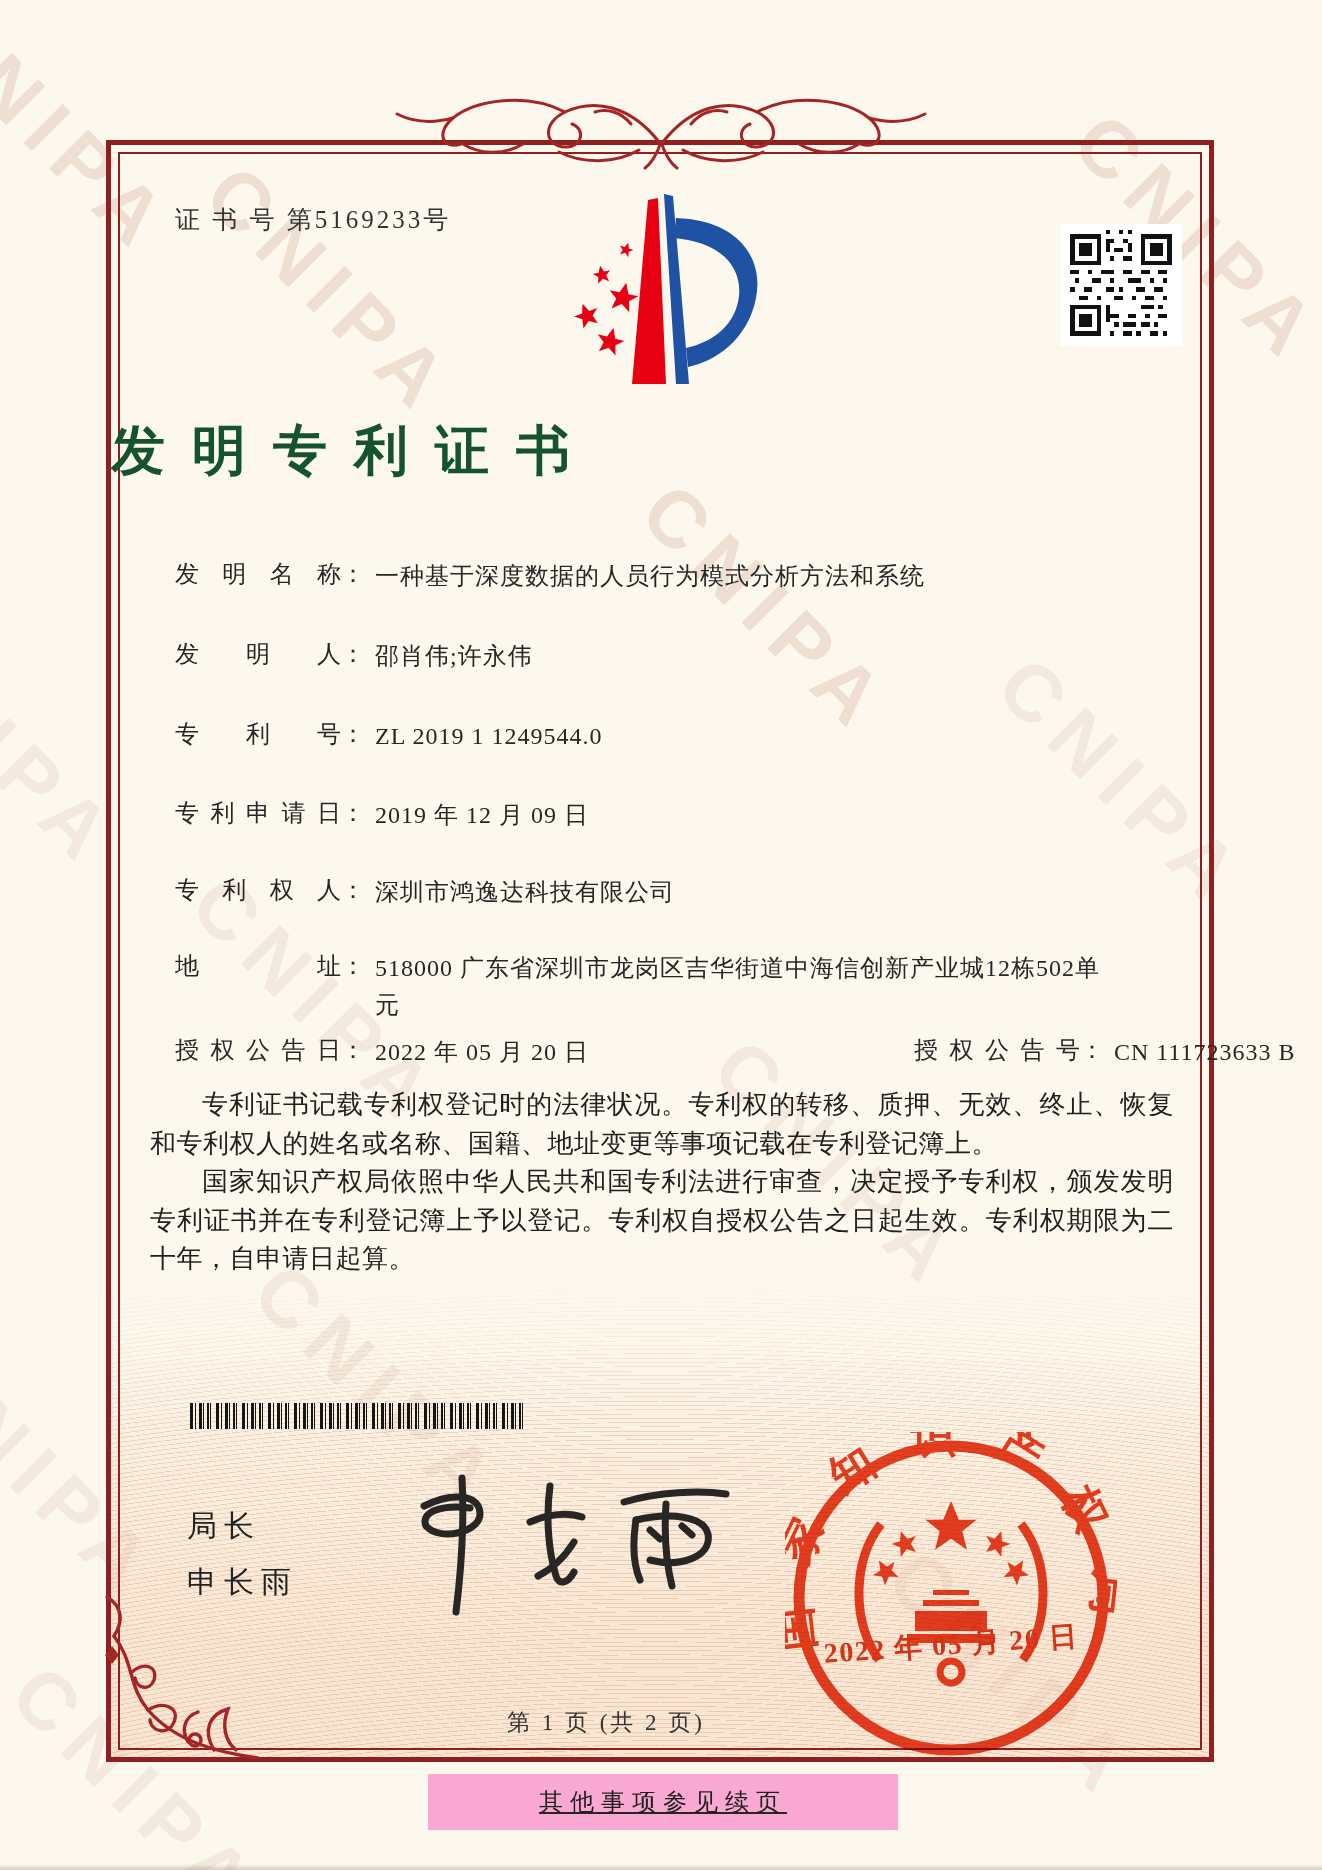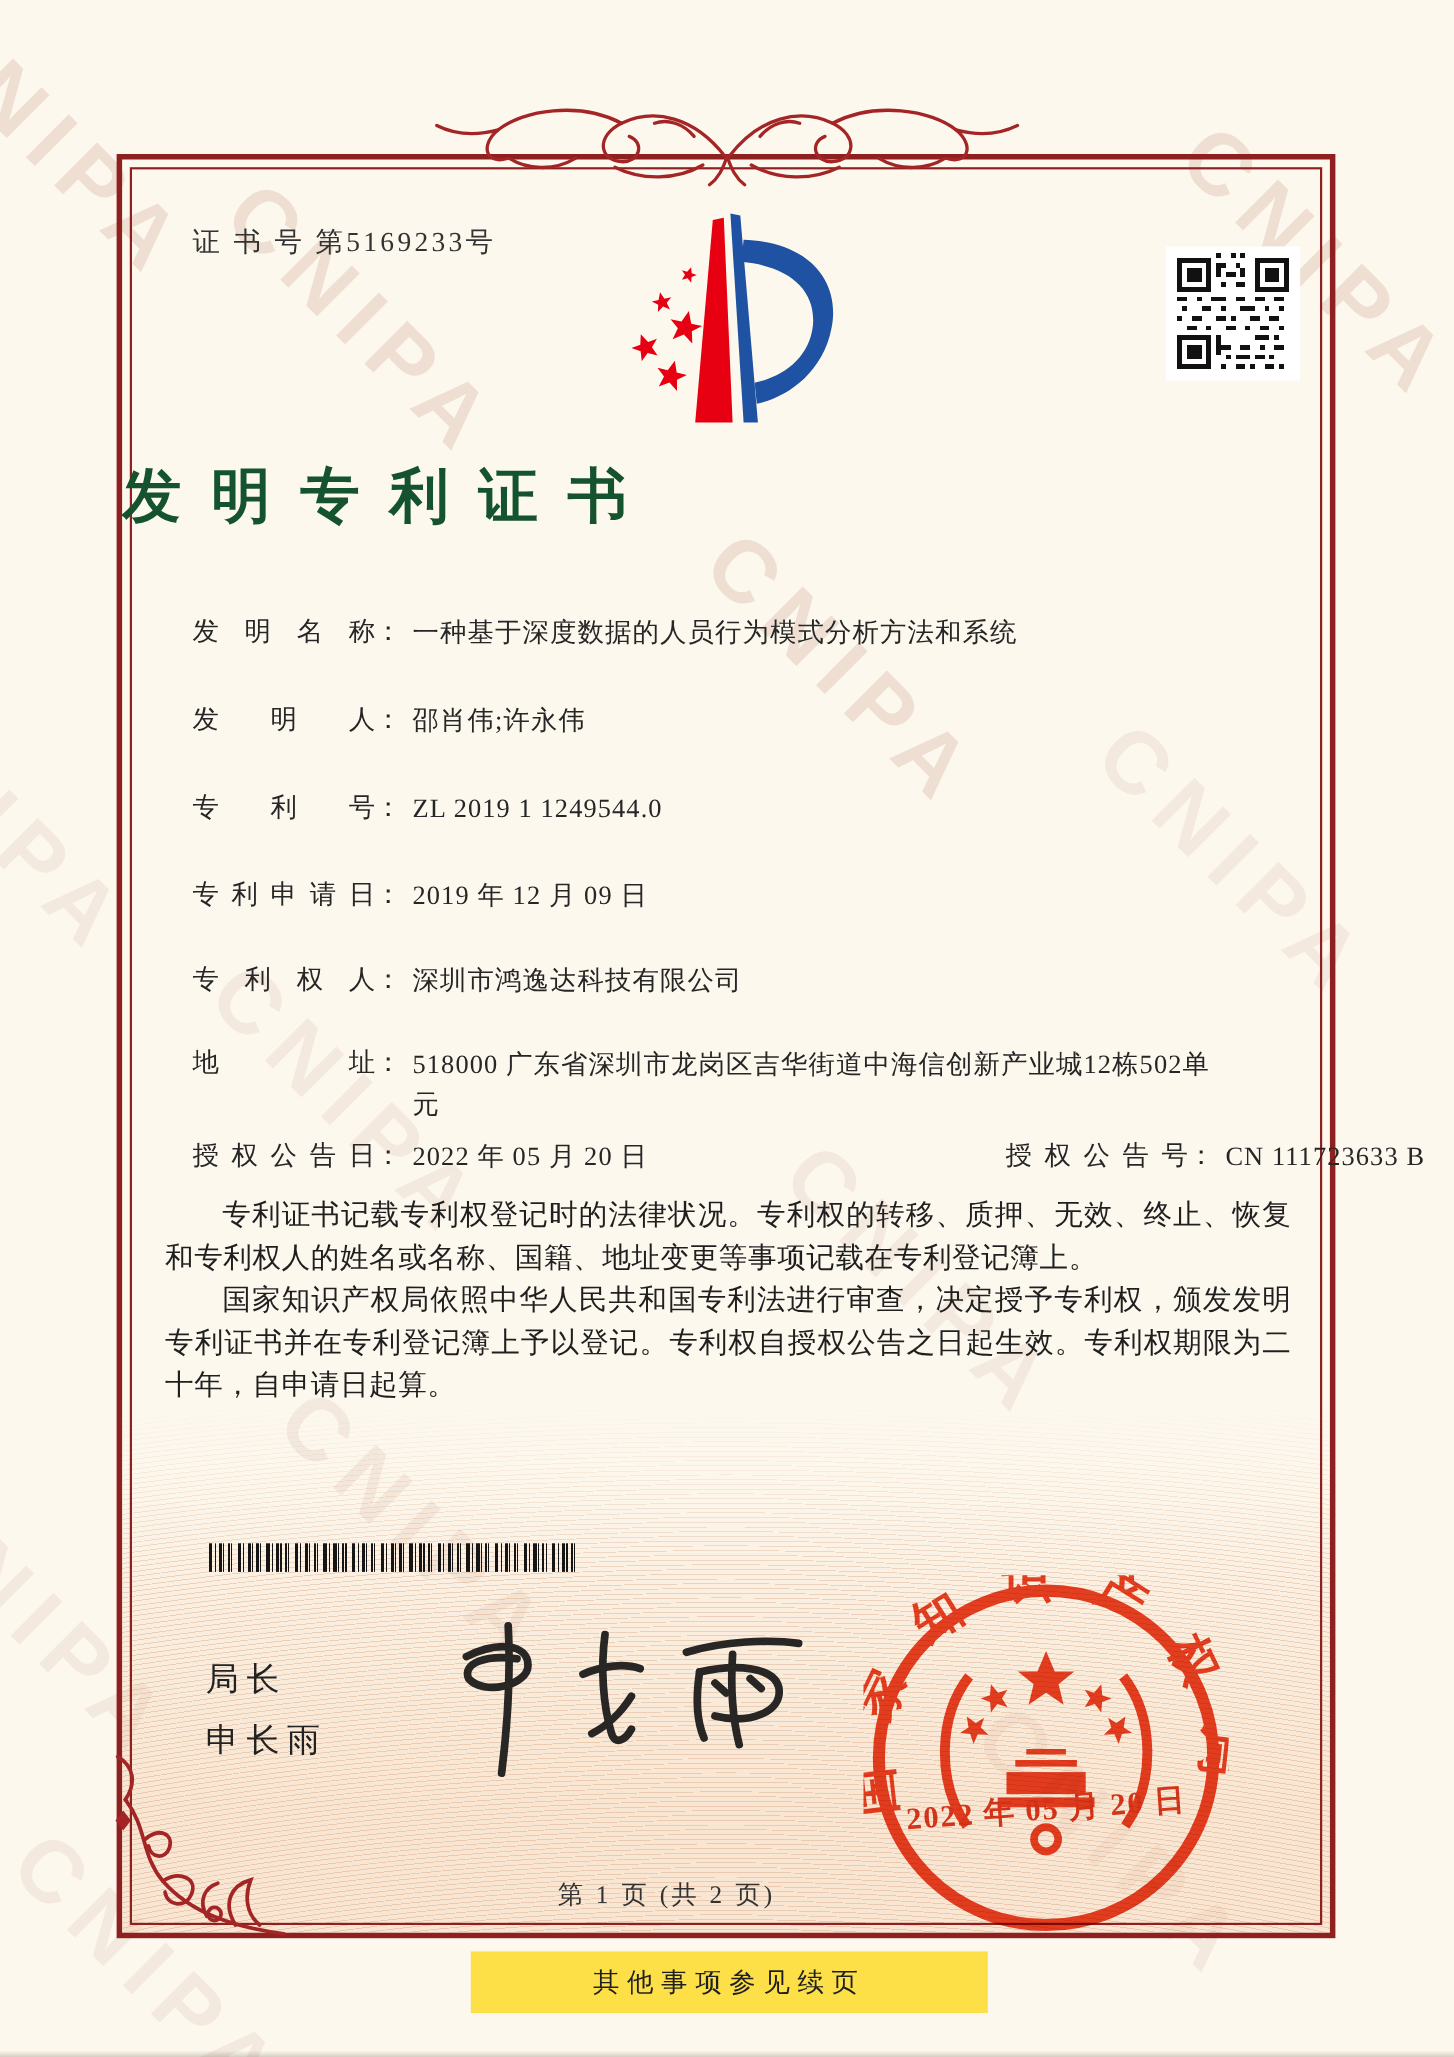--- a/index.html
+++ b/index.html
@@ -58,22 +58,22 @@
       #151515 20px 21px, rgba(0,0,0,0) 21px 26px);}
   .director-title{position:absolute;left:187px;top:1506px;font-size:30px;letter-spacing:7px;
     font-family:"Liberation Sans","DejaVu Sans",sans-serif;color:#222;}
   .director-name{position:absolute;left:187px;top:1562px;font-size:30px;letter-spacing:7px;
     font-family:Liberation Mono, monospace;color:#222;}
   .signature{position:absolute;left:378px;top:1462px;width:370px;height:180px;}
   .seal{position:absolute;left:785px;top:1432px;width:332px;height:332px;
     mix-blend-mode:multiply;opacity:0.93;}
   .page-num{position:absolute;left:106px;top:1707px;width:1000px;text-align:center;
     font-size:23px;letter-spacing:3px;color:#333;}
-  .cont-box{position:absolute;left:428px;top:1774px;width:470px;height:56px;background:#fde047;
-    display:flex;align-items:center;justify-content:center;}
+  .cont-box{position:absolute;left:428px;top:1774px;width:470px;height:56px;background:#f9a8d4;
+    display:flex;align-items:center;justify-content:center;text-decoration:underline;}
   .cont-box span{font-size:24px;letter-spacing:7px;color:#1f1f1f;}
   .page-edge{position:absolute;left:0;bottom:0;width:100%;height:6px;
     background:linear-gradient(rgba(0,0,0,0),rgba(90,80,65,0.25));}
   
   .top-orn{position:absolute;left:391px;top:84px;width:540px;height:96px;}
   .corner-orn{position:absolute;left:92px;top:1590px;width:172px;height:172px;}
 </style>
 </head>
 <body>
 

